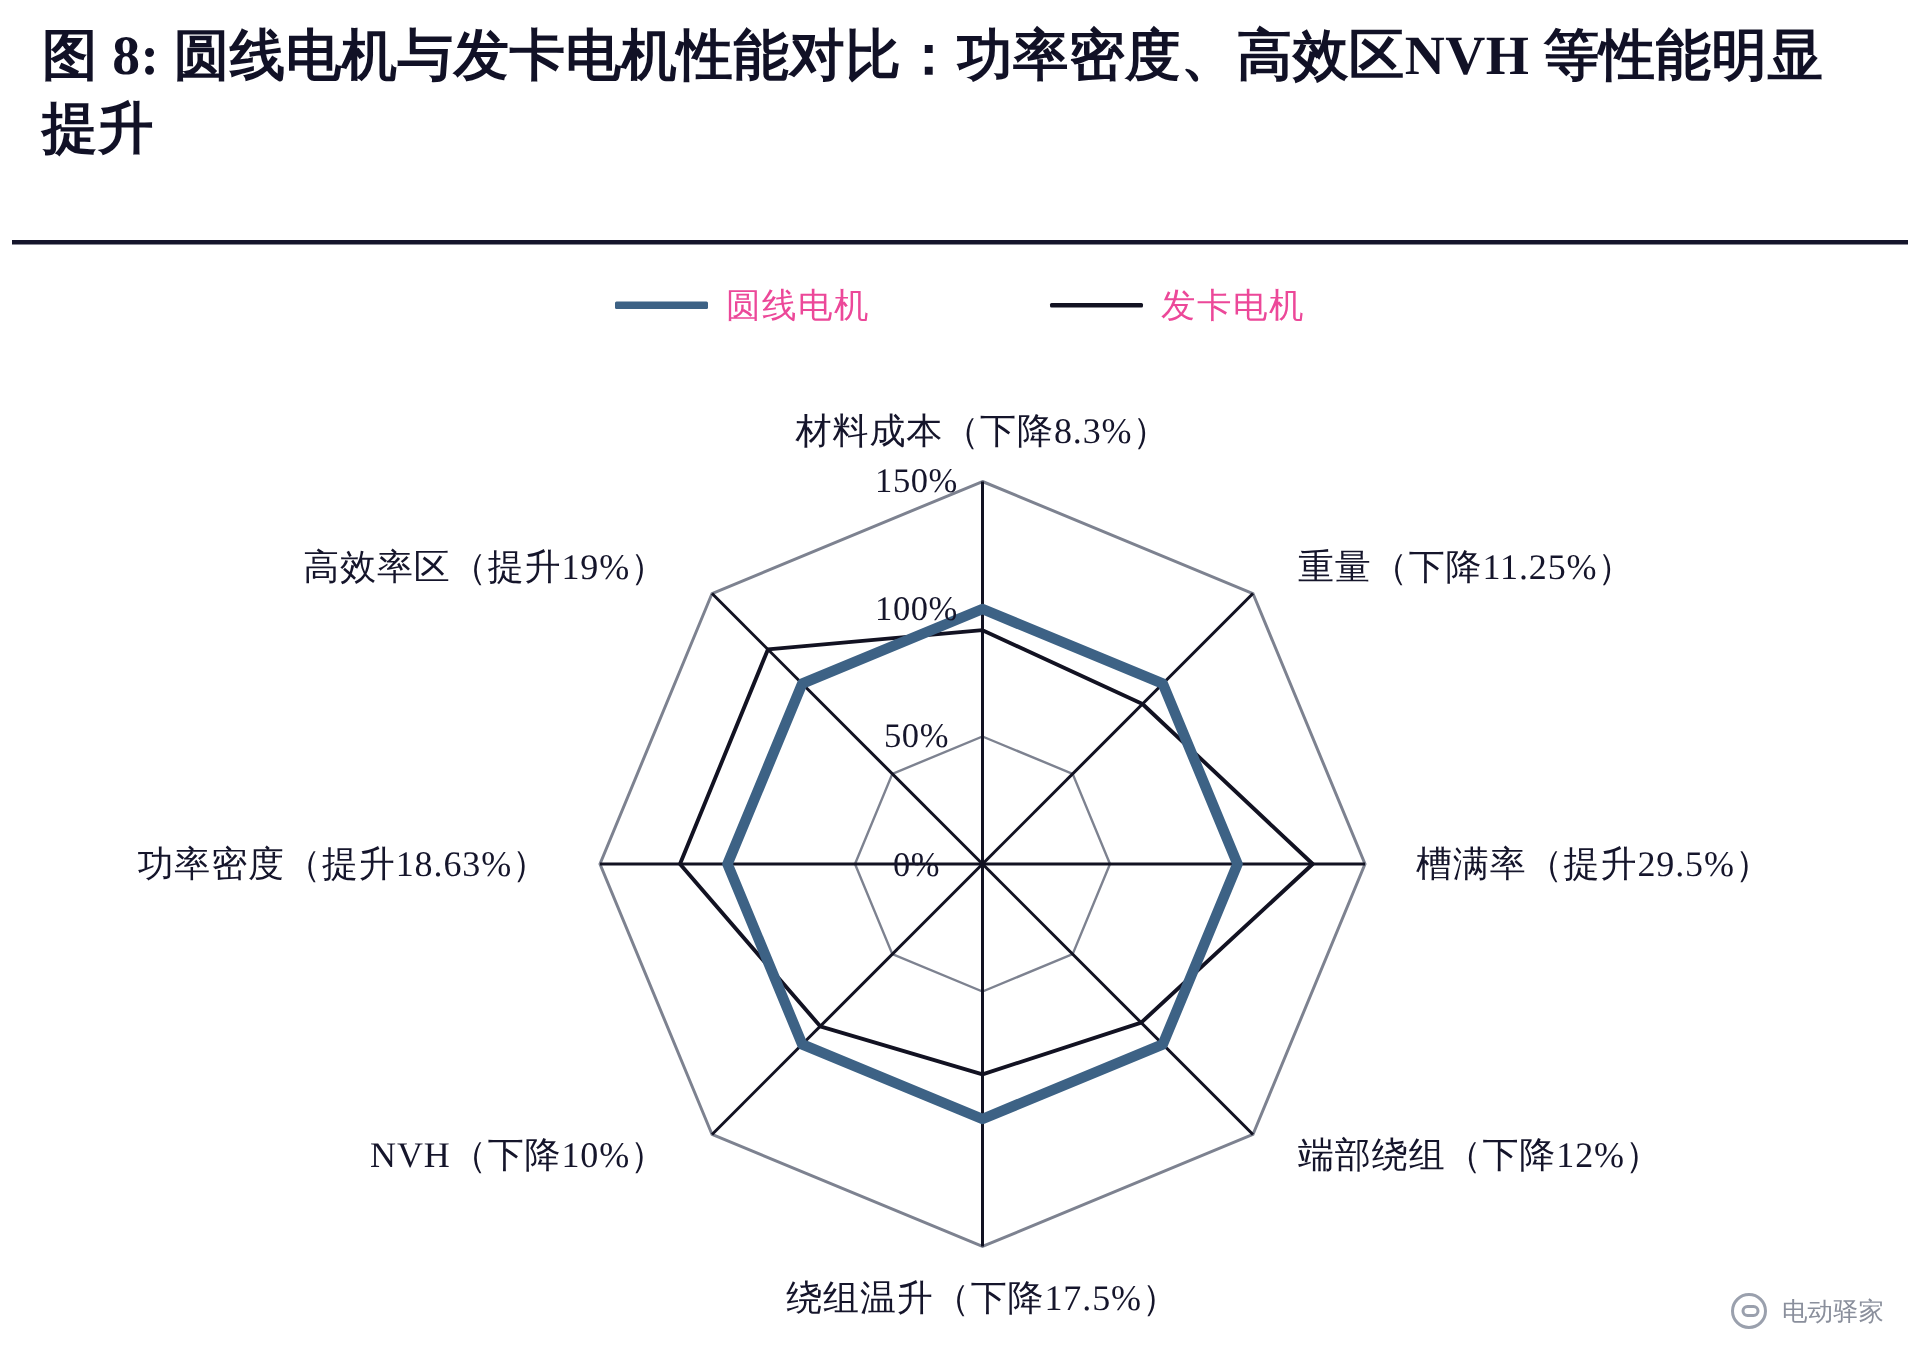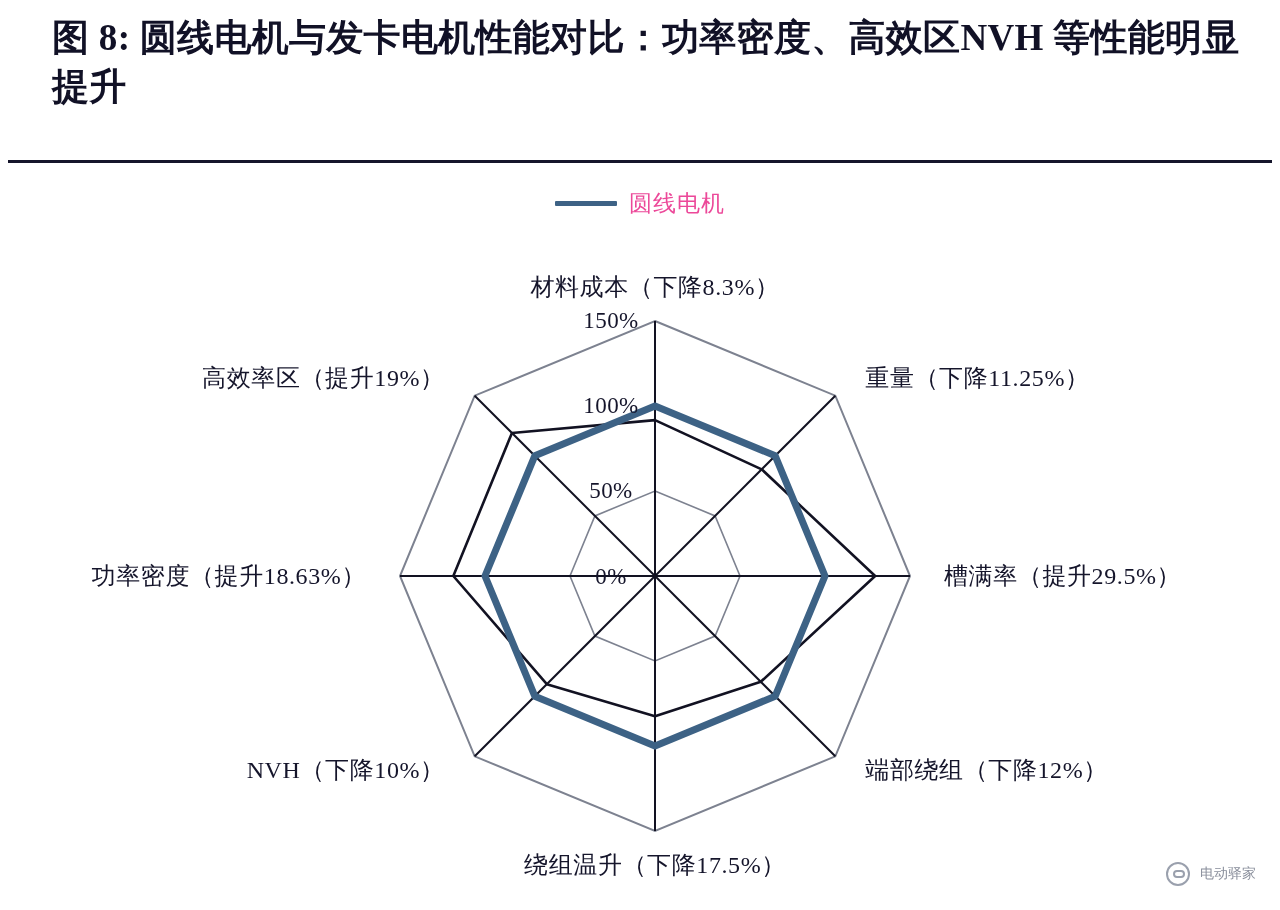--- a/index.html
+++ b/index.html
@@ -16,21 +16,20 @@
     position: relative;
   }
   .page {
     position: relative;
     width: 1280px;
     height: 910px;
     box-sizing: border-box;
   }
   .title-block {
     padding: 14px 28px 10px 28px;
-    margin-left: 24px;
   }
   .fig-title {
     font-family: "Liberation Serif", serif;
     font-weight: bold;
     font-size: 37px;
     line-height: 1.32;
     color: #111126;
     letter-spacing: 0.3px;
   }
   .title-rule {
@@ -102,21 +101,21 @@
   }
   .watermark {
     position: absolute;
     right: 24px;
     bottom: 24px;
     display: flex;
     align-items: center;
     gap: 10px;
     color: #8a8f9c;
     font-family: "Liberation Sans", sans-serif;
-    font-size: 14px;
+    font-size: 17px;
   }
   .wm-icon {
     width: 24px;
     height: 24px;
     border-radius: 50%;
     border: 2px solid #9aa0ad;
     position: relative;
     box-sizing: border-box;
   }
   .wm-icon::before {
@@ -140,20 +139,24 @@
     <div class="fig-title">图 8: 圆线电机与发卡电机性能对比：功率密度、高效区NVH 等性能明显提升</div>
   </div>
   <div class="title-rule"></div>
 
   <div class="chart-area">
 
     <div class="legend">
       <div class="legend-item">
         <span class="legend-swatch" style="background:#3d6285"></span>
         <span class="legend-label">圆线电机</span>
+      </div>
+      <div class="legend-item">
+        <span class="legend-swatch thin" style="background:#121222"></span>
+        <span class="legend-label">发卡电机</span>
       </div>
     </div>
 
     <div class="radar-wrap">
       <svg class="radar" width="1280" height="744" viewBox="0 0 1280 744">
         <g id="radar-grid">
             <polygon points="655,325 715.1040764008566,349.8959235991435 740,410 715.1040764008566,470.1040764008565 655,495 594.8959235991434,470.10407640085657 570,410 594.8959235991434,349.8959235991435" fill="none" stroke="#7d8290" stroke-width="1.6"></polygon>
             <polygon points="655,240 775.2081528017131,289.7918471982869 825,410 775.2081528017131,530.208152801713 655,580 534.791847198287,530.2081528017131 485,410 534.7918471982869,289.7918471982869" fill="none" stroke="#7d8290" stroke-width="1.6"></polygon>
             <polygon points="655,155 835.3122292025696,229.6877707974304 910,410 835.3122292025696,590.3122292025696 655,665 474.6877707974304,590.3122292025696 400,410.00000000000006 474.68777079743035,229.6877707974304" fill="none" stroke="#7d8290" stroke-width="2"></polygon>
           </g>

